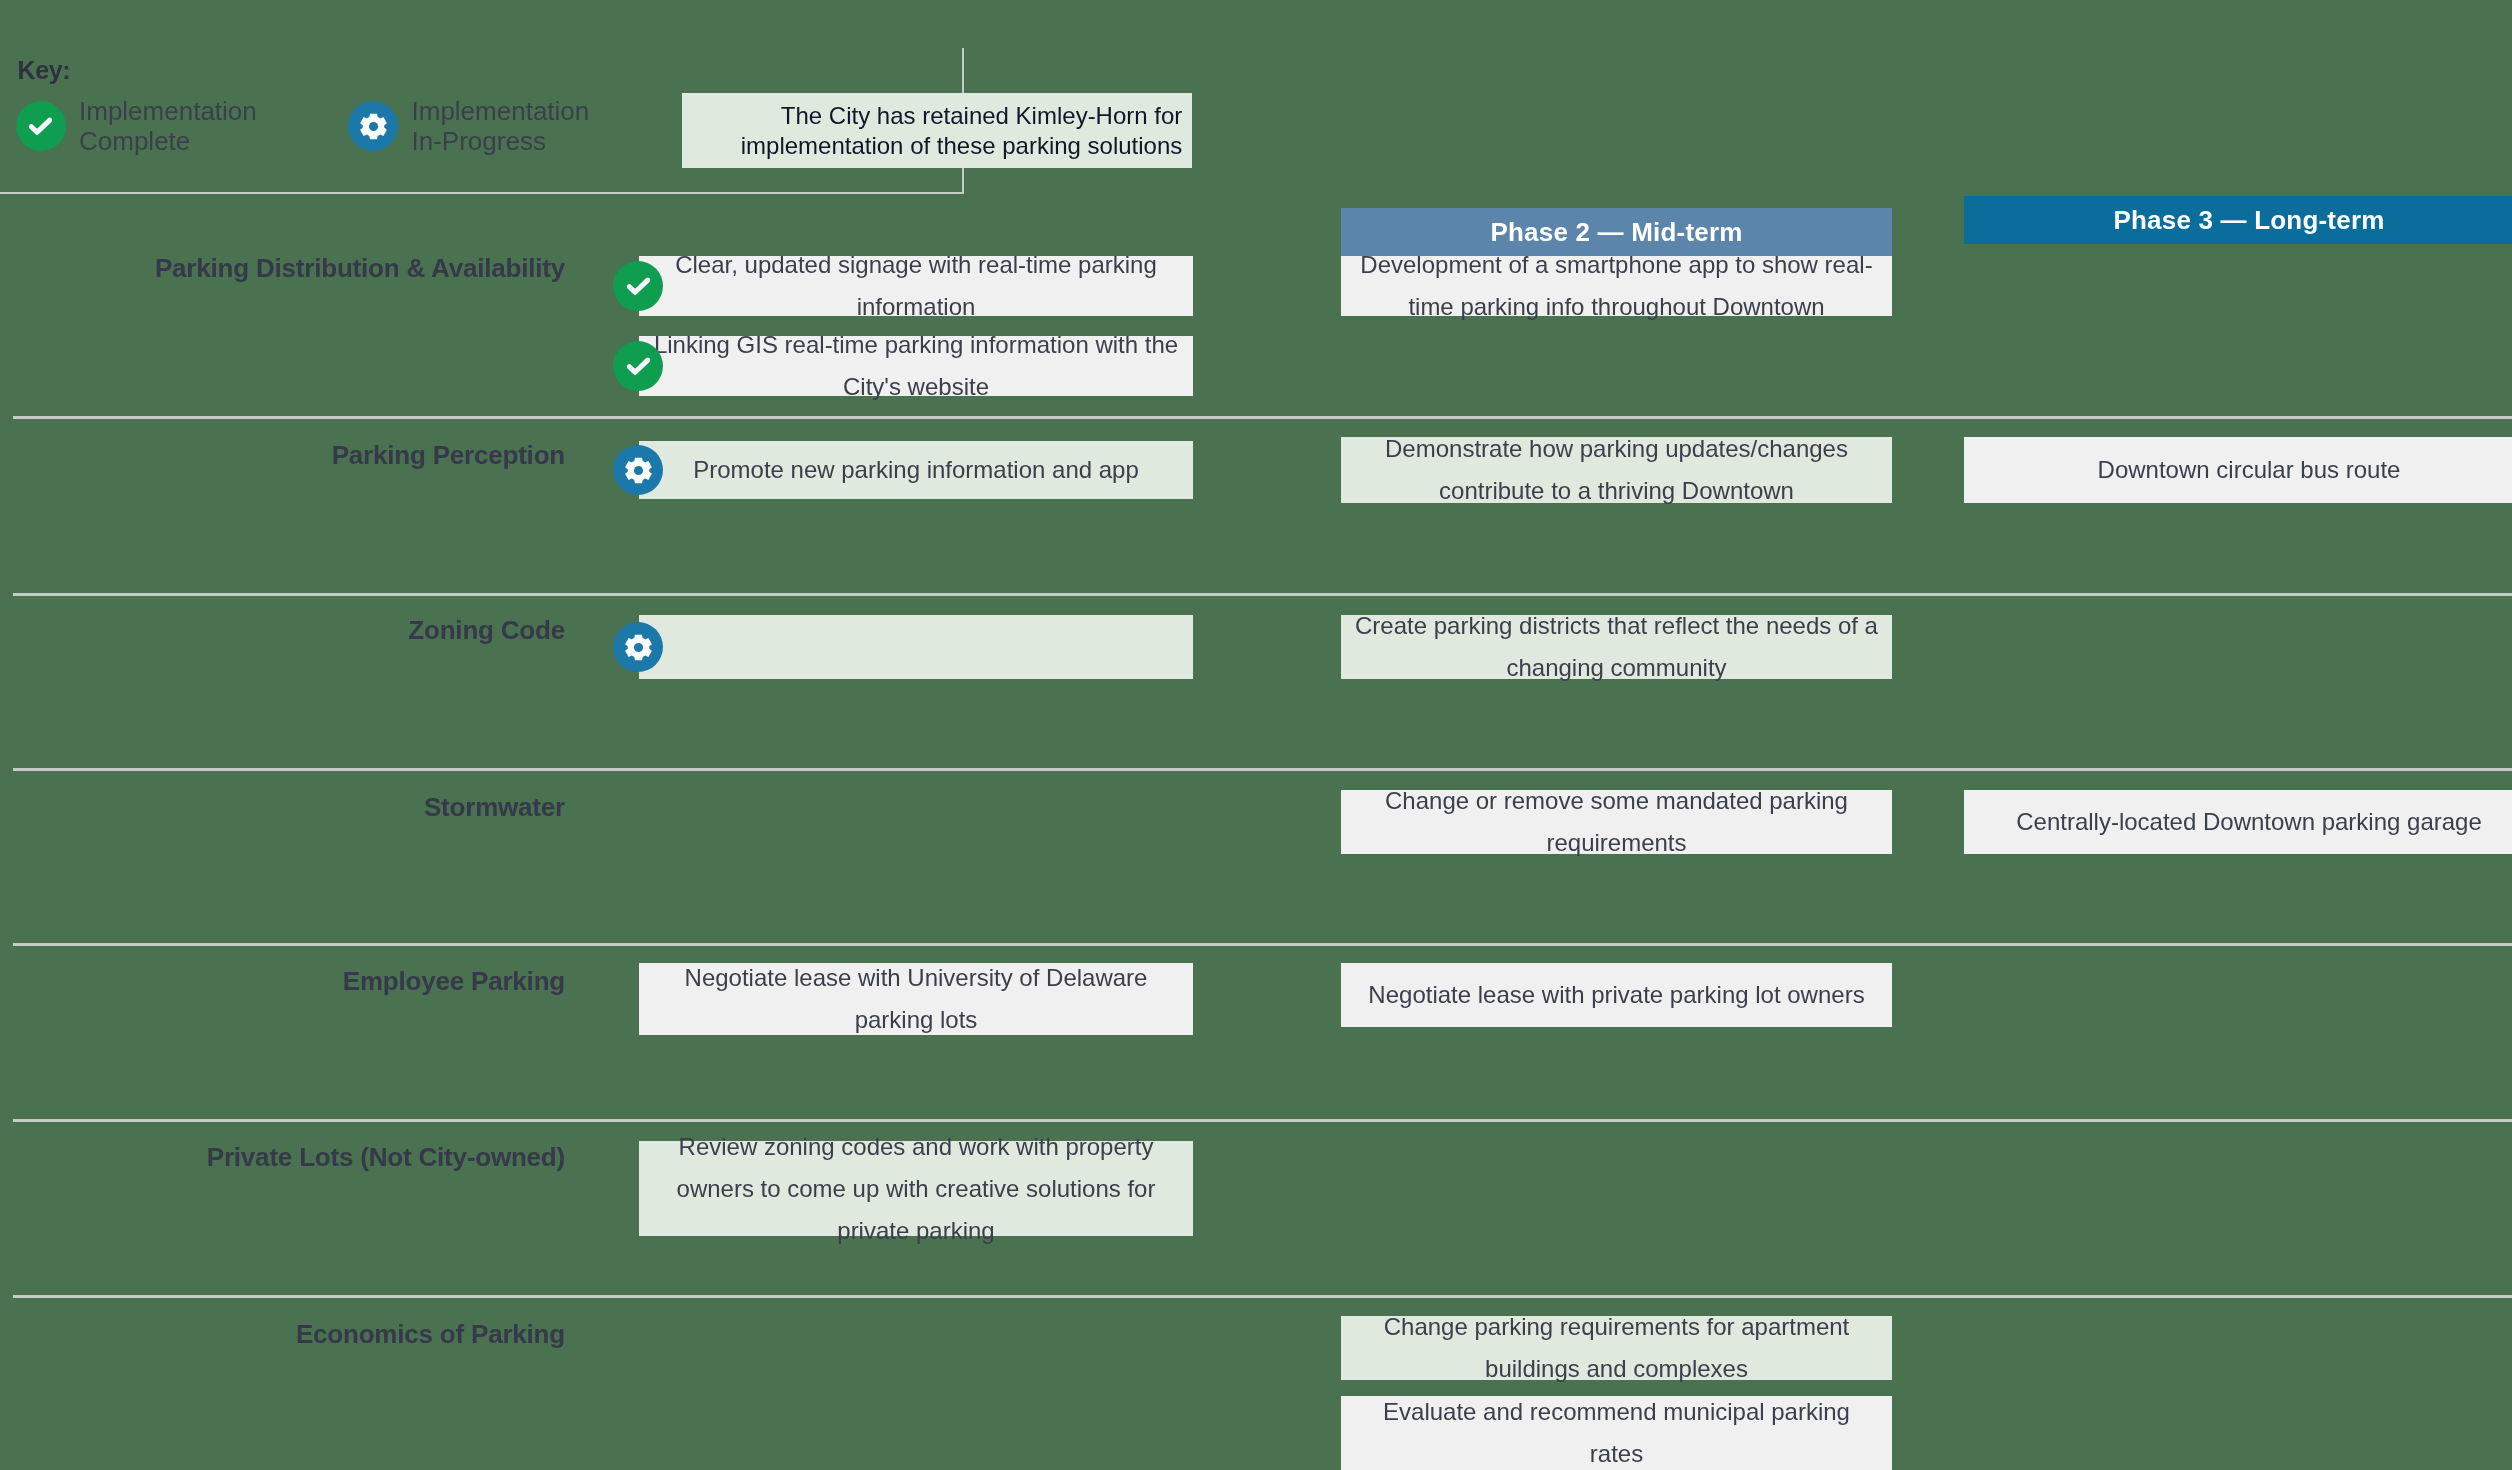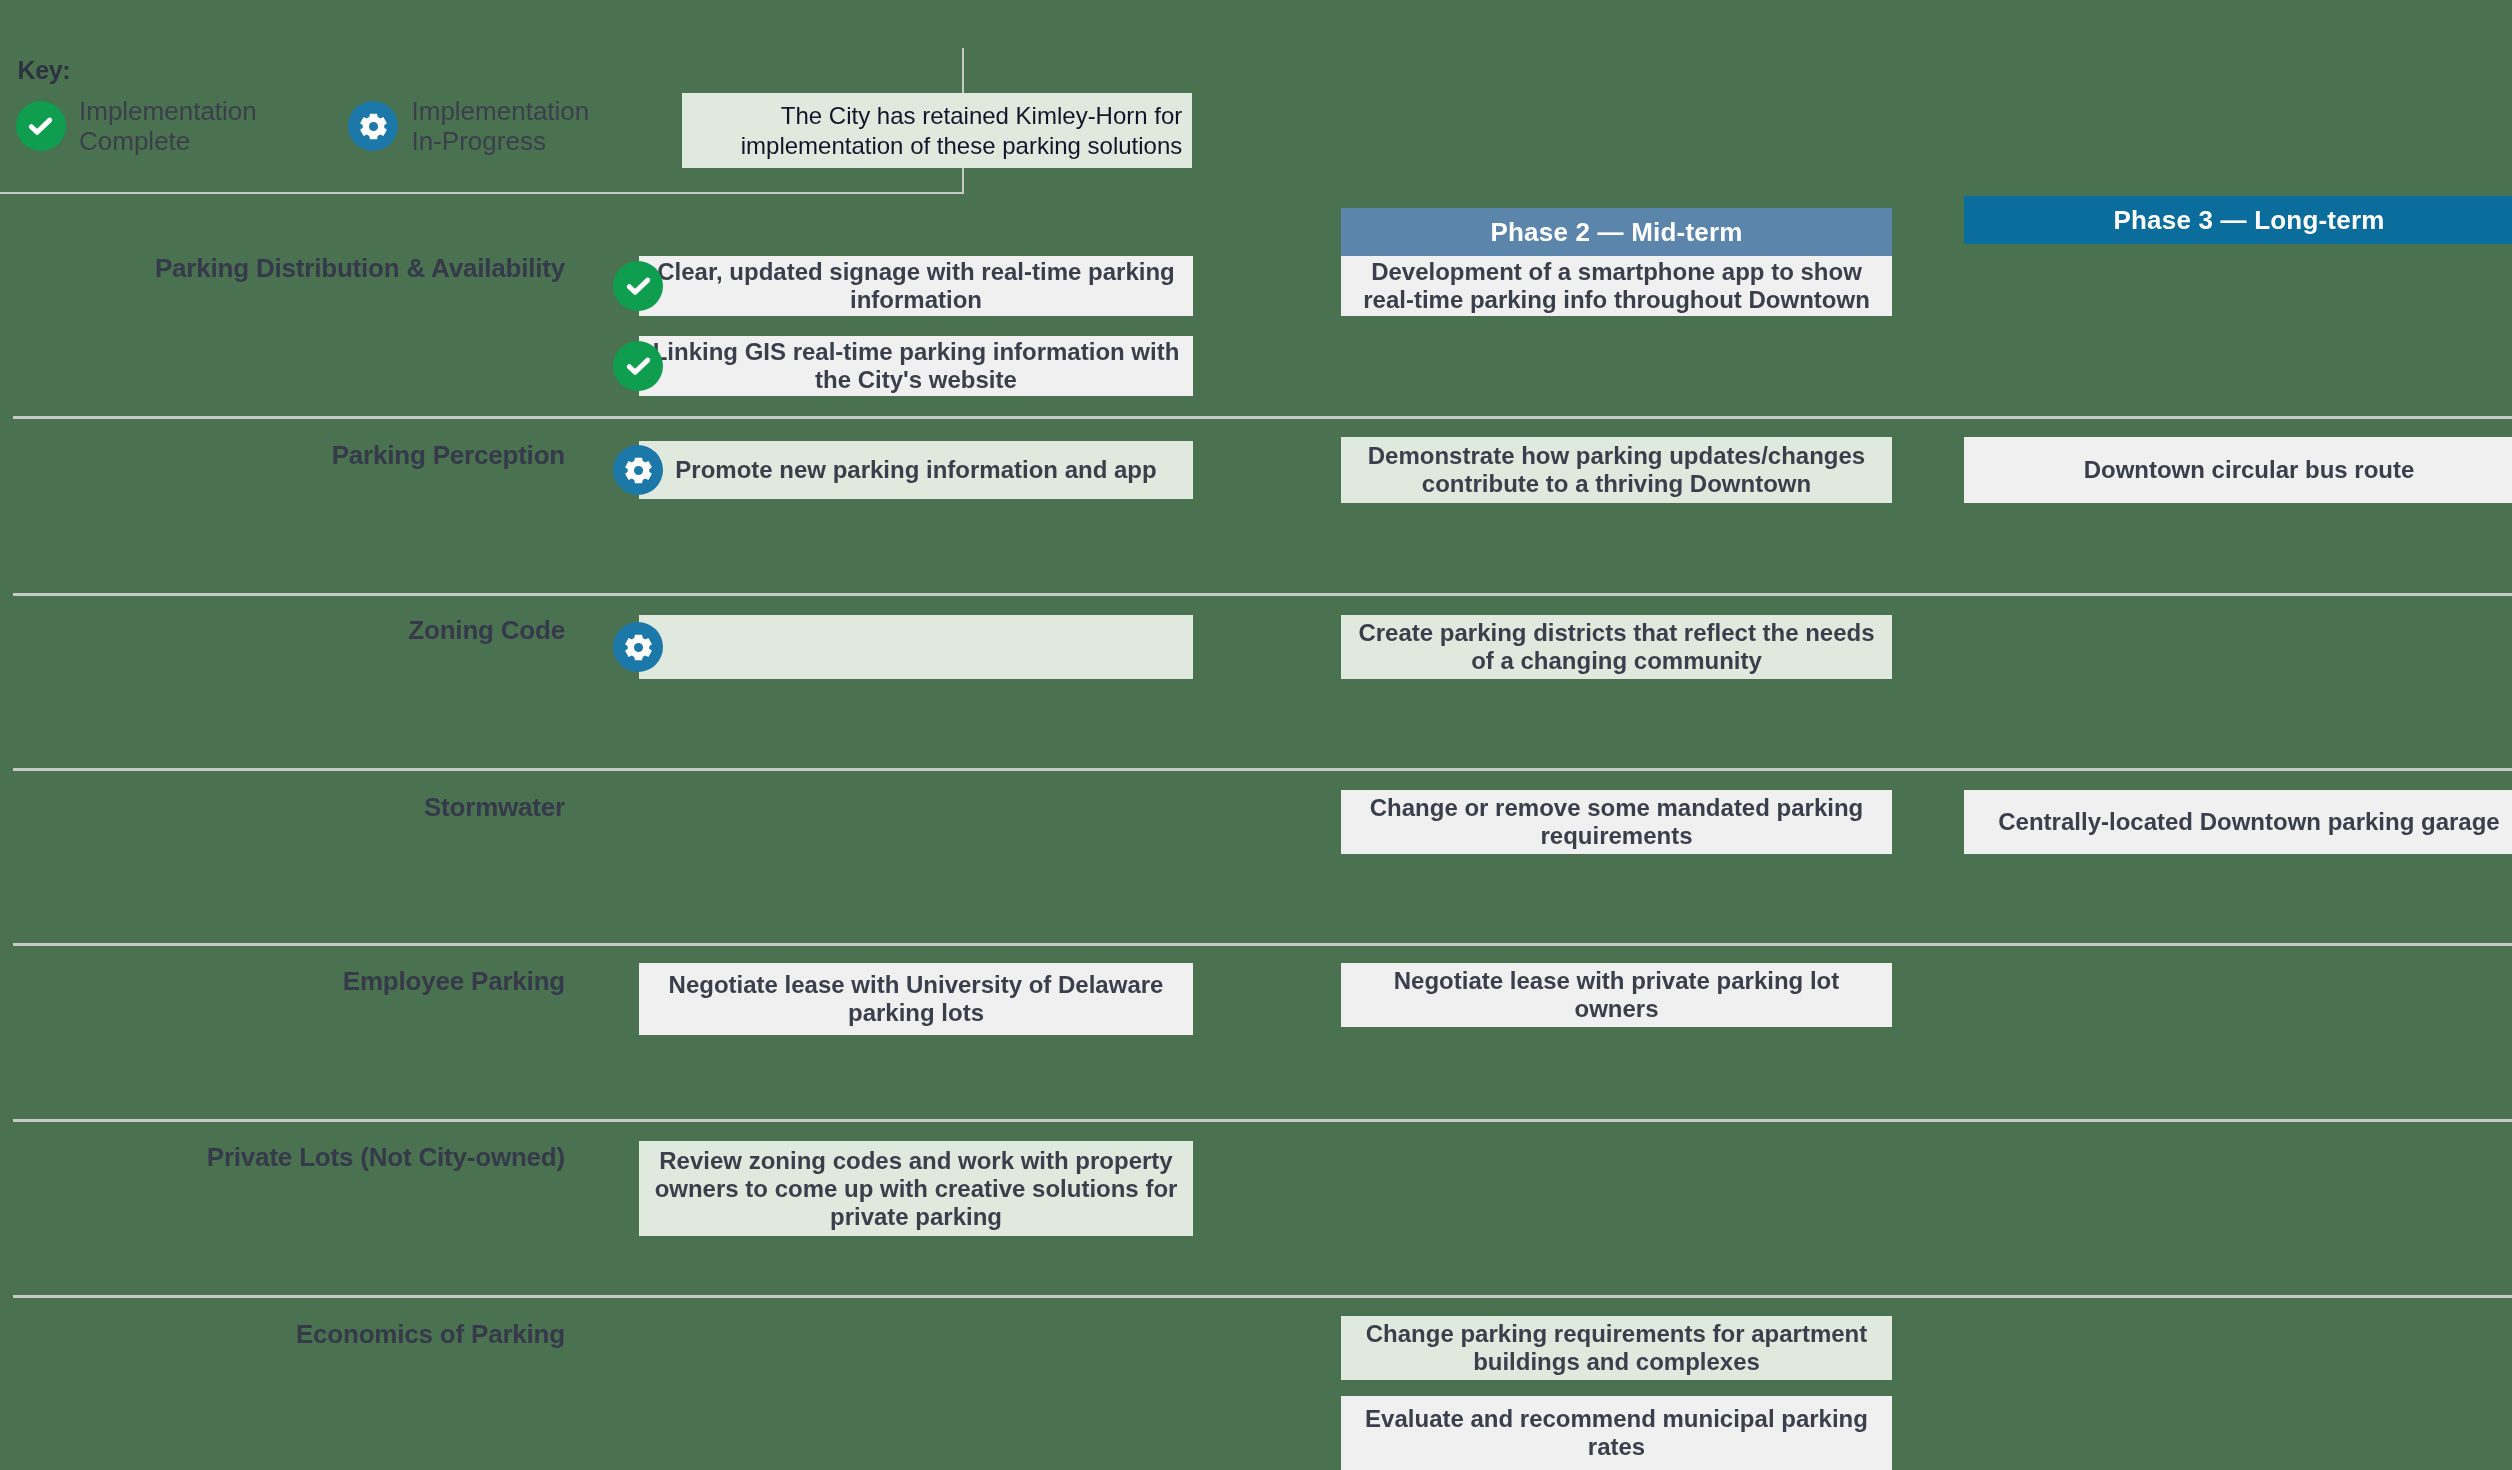--- a/index.html
+++ b/index.html
@@ -134,23 +134,22 @@
     display: flex;
     align-items: center;
     justify-content: center;
     text-align: center;
     padding: 5.8px 13.5px;
   }
   .card-gray  { background: #f0f0f0; }
   .card-green { background: #dfe9dd; }
   .card-text {
     font-size: 24px;
-    line-height: 28px;
+    line-height: 42px;
     color: #3b3f4c;
-    font-weight: bold;
   }
   .card .icon-circle {
     position: absolute;
     left: -26px;
     top: 50%;
     margin-top: -25px;
   }
 
   
   .col1 { left: 639px;  width: 554px; }

